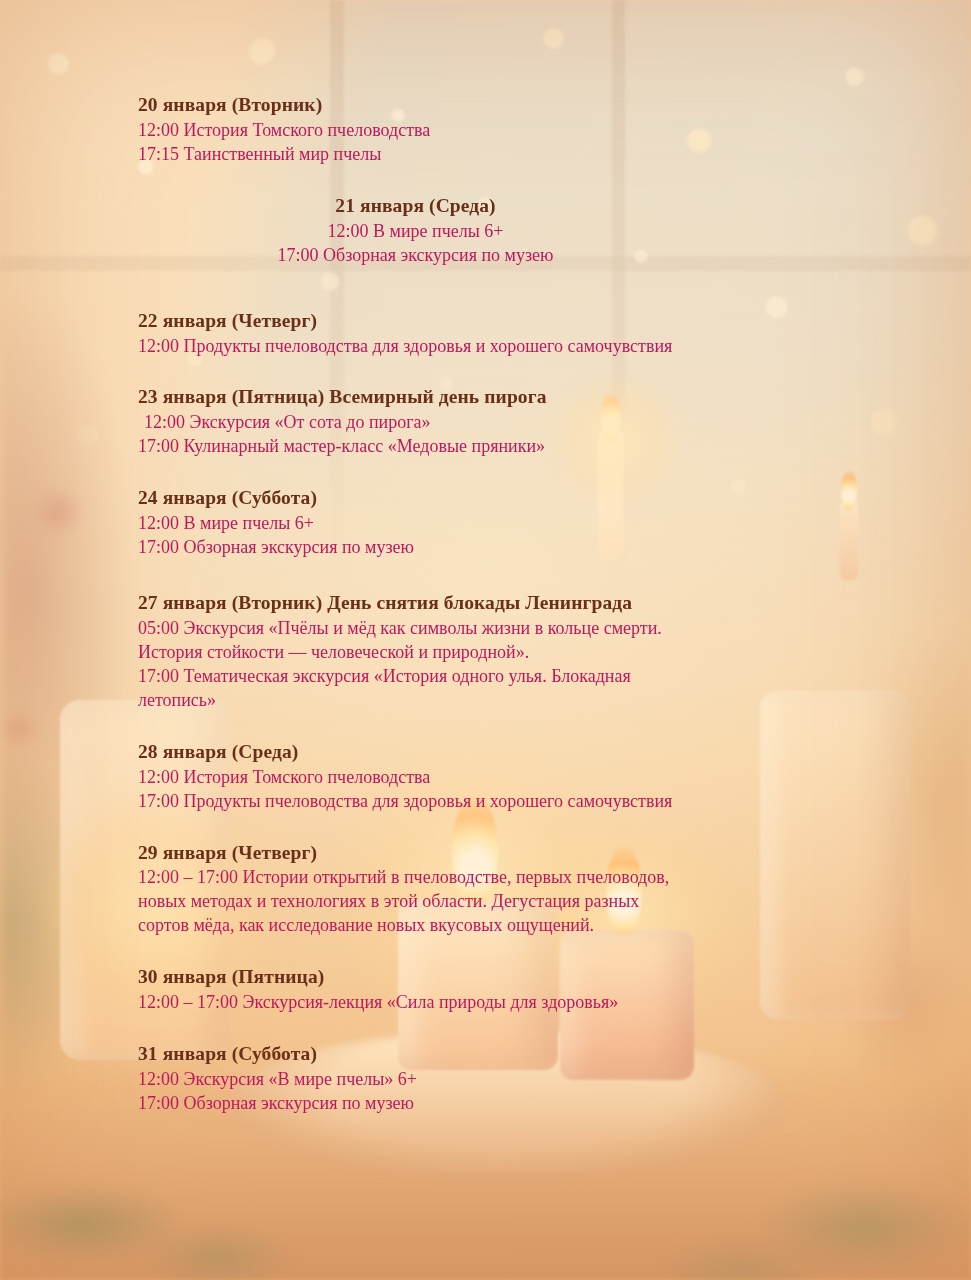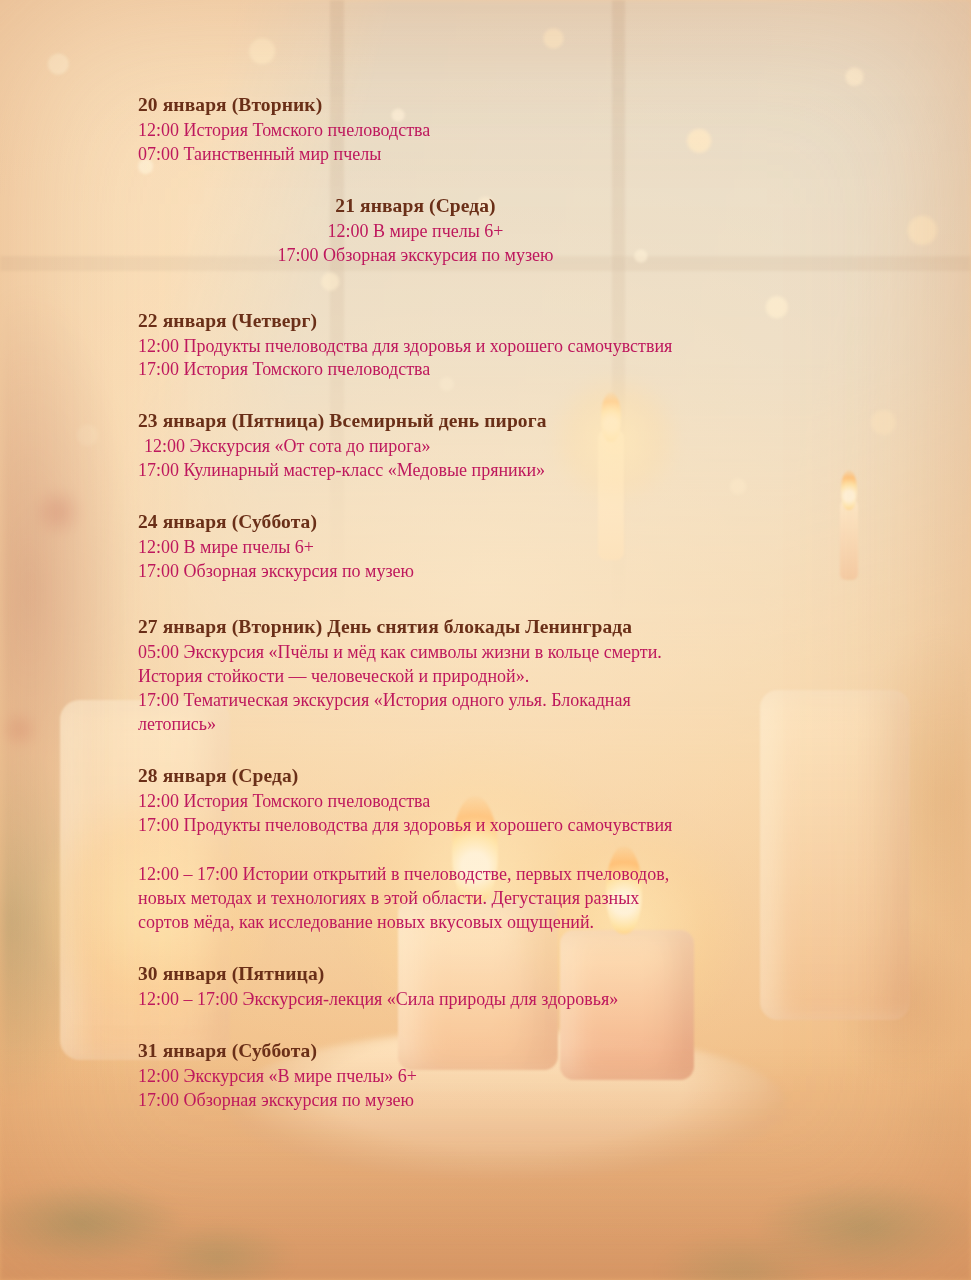--- a/index.html
+++ b/index.html
@@ -237,33 +237,32 @@
   <div class="bg-greens-r"></div>
 
   <div class="bg-layer bg-wash"></div>
   <div class="bg-layer bg-vignette"></div>
 
   <div class="content">
 
     <div class="entry">
       <p class="entry-date">20 января (Вторник)</p>
       <p class="entry-line">12:00 История Томского пчеловодства</p>
-      <p class="entry-line">07:00  Таинственный мир пчелы</p>
+      <p class="entry-line">17:15  Таинственный мир пчелы</p>
     </div>
 
     <div class="entry gap-lg">
       <p class="entry-date">21 января (Среда)</p>
       <p class="entry-line">12:00 В мире пчелы 6+</p>
       <p class="entry-line">17:00 Обзорная экскурсия по музею</p>
     </div>
 
     <div class="entry">
       <p class="entry-date">22 января (Четверг)</p>
       <p class="entry-line">12:00 Продукты пчеловодства для здоровья и хорошего самочувствия</p>
-      <p class="entry-line">17:00 История Томского пчеловодства</p>
     </div>
 
     <div class="entry">
       <p class="entry-date">23 января (Пятница) Всемирный день пирога</p>
       <p class="entry-line indent-1">12:00 Экскурсия «От сота до пирога»</p>
       <p class="entry-line">17:00 Кулинарный мастер-класс «Медовые пряники»</p>
     </div>
 
     <div class="entry gap-md">
       <p class="entry-date">24 января (Суббота)</p>
@@ -277,20 +276,21 @@
       <p class="entry-line">17:00 Тематическая экскурсия «История одного улья. Блокадная летопись»</p>
     </div>
 
     <div class="entry">
       <p class="entry-date">28 января (Среда)</p>
       <p class="entry-line">12:00 История Томского пчеловодства</p>
       <p class="entry-line">17:00 Продукты пчеловодства для здоровья и хорошего самочувствия</p>
     </div>
 
     <div class="entry">
+      <p class="entry-date">29 января (Четверг)</p>
       <p class="entry-line">12:00 – 17:00 Истории открытий в пчеловодстве, первых пчеловодов, новых методах и технологиях в этой области. Дегустация разных сортов мёда, как исследование новых вкусовых ощущений.</p>
     </div>
 
     <div class="entry">
       <p class="entry-date">30 января (Пятница)</p>
       <p class="entry-line">12:00 – 17:00 Экскурсия-лекция «Сила природы для здоровья»</p>
     </div>
 
     <div class="entry">
       <p class="entry-date">31 января (Суббота)</p>

